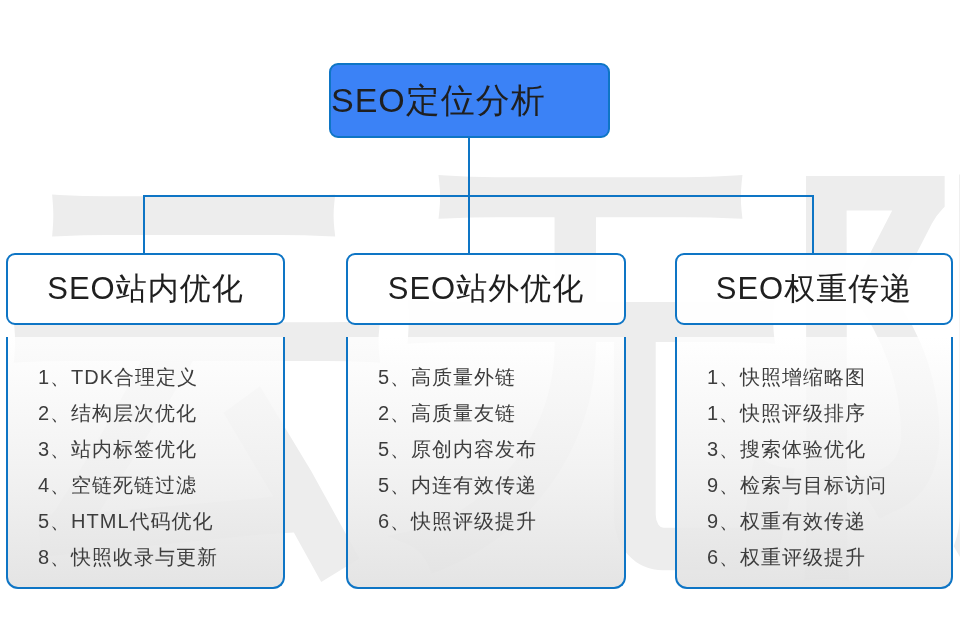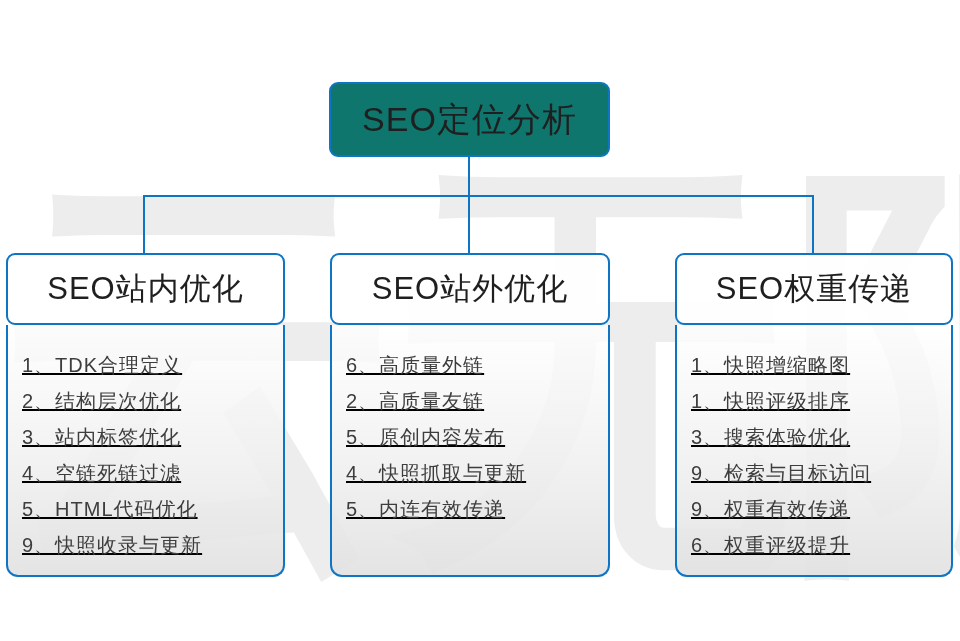--- a/index.html
+++ b/index.html
@@ -23,45 +23,44 @@
   
   .line { position: absolute; background: var(--accent); z-index: 1; }
   .v-center { left: 468px; top: 138px; width: 2px; height: 116px; }
   .h-main   { left: 143px; top: 195px; width: 671px; height: 2px; }
   .v-left   { left: 143px; top: 195px; width: 2px; height: 59px; }
   .v-right  { left: 812px; top: 195px; width: 2px; height: 58px; }
 
   
   .root-node {
     position: absolute; left: 329px; top: 63px; width: 281px; height: 75px;
-    background: #0f766e; border: 2px solid var(--accent); border-radius: 9px;
-    display: flex; align-items: center; justify-content: center;
-    font-size: 34px; color: var(--heading); letter-spacing: 1px; z-index: 2; margin-top: 19px;
+    background: #3b82f6; border: 2px solid var(--accent); border-radius: 9px;
+    display: flex; align-items: center; justify-content: flex-start;
+    font-size: 34px; color: var(--heading); letter-spacing: 1px; z-index: 2;
   }
 
   
   .column { position: absolute; top: 253px; width: 279px; z-index: 2; }
   .col-1 { left: 6px; }
-  .col-2 { left: 330px; width: 280px; }
+  .col-2 { left: 346px; width: 280px; }
   .col-3 { left: 675px; width: 278px; }
 
   .col-header {
     height: 72px; background: rgba(255,255,255,0.94);
     border: 2px solid var(--accent); border-radius: 9px;
     display: flex; align-items: center; justify-content: center;
     font-size: 31px; color: var(--heading); letter-spacing: 1px;
     position: relative; z-index: 3;
   }
   .col-body {
-    height: 252px; margin-top: 0;
+    height: 252px; margin-top: 12px;
     background: linear-gradient(180deg, rgba(255,255,255,0.80) 0%, rgba(240,240,240,0.88) 55%, rgba(226,226,226,0.92) 100%);
     border: 2px solid var(--accent); border-top: none;
     border-radius: 0 0 12px 12px;
-    padding: 22px 10px 0 14px;
-    text-decoration: underline;
+    padding: 22px 10px 0 30px;
   }
   .col-body ul { list-style: none; }
   .col-body li {
     font-size: 20px; line-height: 36px; color: var(--text);
     letter-spacing: 1px; white-space: nowrap;
   }
 </style>
 </head>
 <body>
 
@@ -82,36 +81,36 @@
     <div class="col-header">
       <span>SEO站内优化</span>
     </div>
     <div class="col-body">
       <ul>
           <li>1、TDK合理定义</li>
           <li>2、结构层次优化</li>
           <li>3、站内标签优化</li>
           <li>4、空链死链过滤</li>
           <li>5、HTML代码优化</li>
-          <li>9、快照收录与更新</li>
+          <li>8、快照收录与更新</li>
         </ul>
     </div>
   </div>
 
   <div class="column col-2">
     <div class="col-header">
       <span>SEO站外优化</span>
     </div>
     <div class="col-body">
       <ul>
-          <li>6、高质量外链</li>
+          <li>5、高质量外链</li>
           <li>2、高质量友链</li>
           <li>5、原创内容发布</li>
-          <li>4、快照抓取与更新</li>
           <li>5、内连有效传递</li>
+          <li>6、快照评级提升</li>
         </ul>
     </div>
   </div>
 
   <div class="column col-3">
     <div class="col-header">
       <span>SEO权重传递</span>
     </div>
     <div class="col-body">
       <ul>

